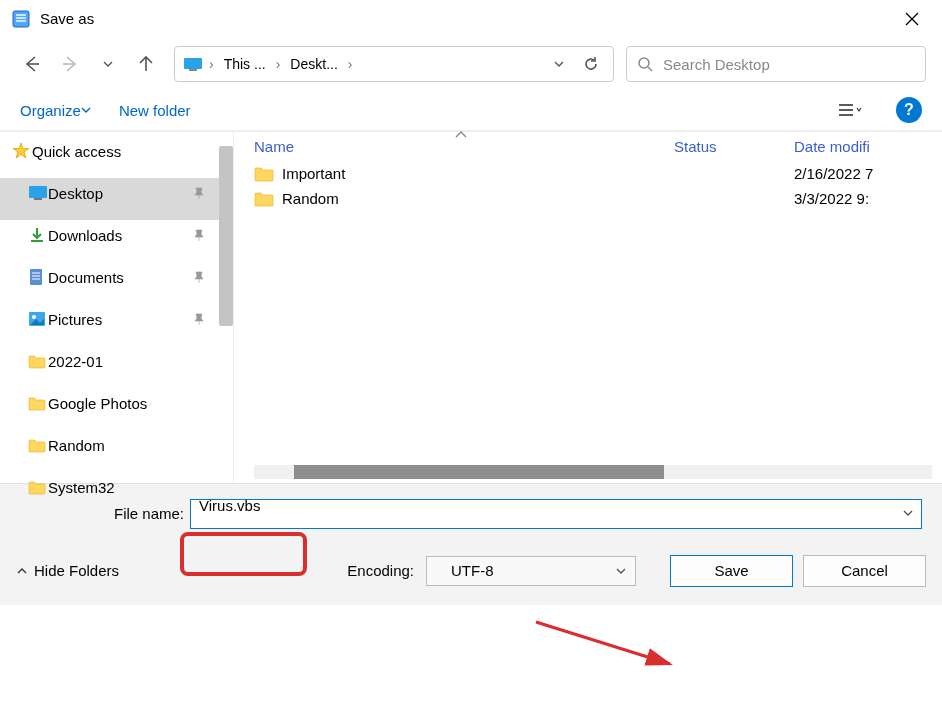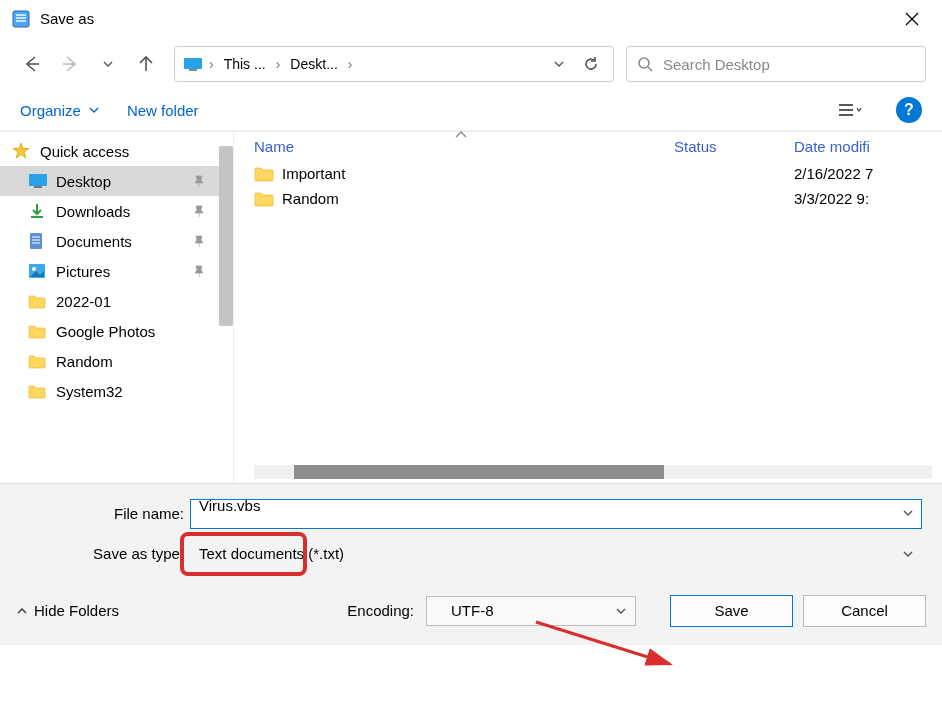--- a/index.html
+++ b/index.html
@@ -104,21 +104,21 @@
       align-items: center;
       padding: 6px 20px;
       gap: 28px;
       border-bottom: 1px solid #eee;
     }
     .toolbar .tool {
       color: #0066cc;
       font-size: 15px;
       display: flex;
       align-items: center;
-      gap: 8px;
+      gap: 0;
     }
     .toolbar .spacer { flex: 1; }
     .toolbar .view-btn {
       width: 36px;
       height: 28px;
       display: flex;
       align-items: center;
       justify-content: center;
       color: #333;
     }
@@ -151,22 +151,21 @@
       right: 0;
       top: 14px;
       width: 14px;
       height: 180px;
       background: #c4c4c4;
       border-radius: 2px;
     }
     .side-item {
       display: flex;
       align-items: center;
-      padding: 6px 10px 6px 28px;
-      gap: 8px;
+      padding: 6px 10px 18px 28px;
       font-size: 15px;
     }
     .side-item.root { padding-left: 12px; }
     .side-item.selected { background: #d9d9d9; }
     .side-item .icon { width: 20px; height: 18px; display:flex; align-items:center; }
     .side-item .pin { margin-left: auto; margin-right: 18px; color: #8a8a8a; }
 
     
     .filepane {
       flex: 1;
@@ -585,33 +584,20 @@
     <div class="label">File name:</div>
     <div class="control">
       <input class="filename-input" type="text" value="Virus.vbs" style="">
       <span class="chev">
         <svg width="12" height="12" viewBox="0 0 12 12">
             <path d="M2 4 L6 8 L10 4" fill="none" stroke="#555" stroke-width="1.4"></path>
           </svg>
       </span>
     </div>
   </div>
-  <div class="formrow">
-    <div class="label">Save as type:</div>
-    <div class="control">
-      <div class="type-select">
-        <span>Text documents (*.txt)</span>
-      </div>
-      <span class="chev">
-        <svg width="12" height="12" viewBox="0 0 12 12">
-            <path d="M2 4 L6 8 L10 4" fill="none" stroke="#555" stroke-width="1.4"></path>
-          </svg>
-      </span>
-    </div>
-  </div>
 </div>
 
 <div class="footer">
   <div class="hide-folders">
     <svg width="12" height="12" viewBox="0 0 12 12">
         <path d="M2 8 L6 4 L10 8" fill="none" stroke="#333" stroke-width="1.4"></path>
       </svg>
     <span>Hide Folders</span>
   </div>
   <div class="spacer1"></div>

